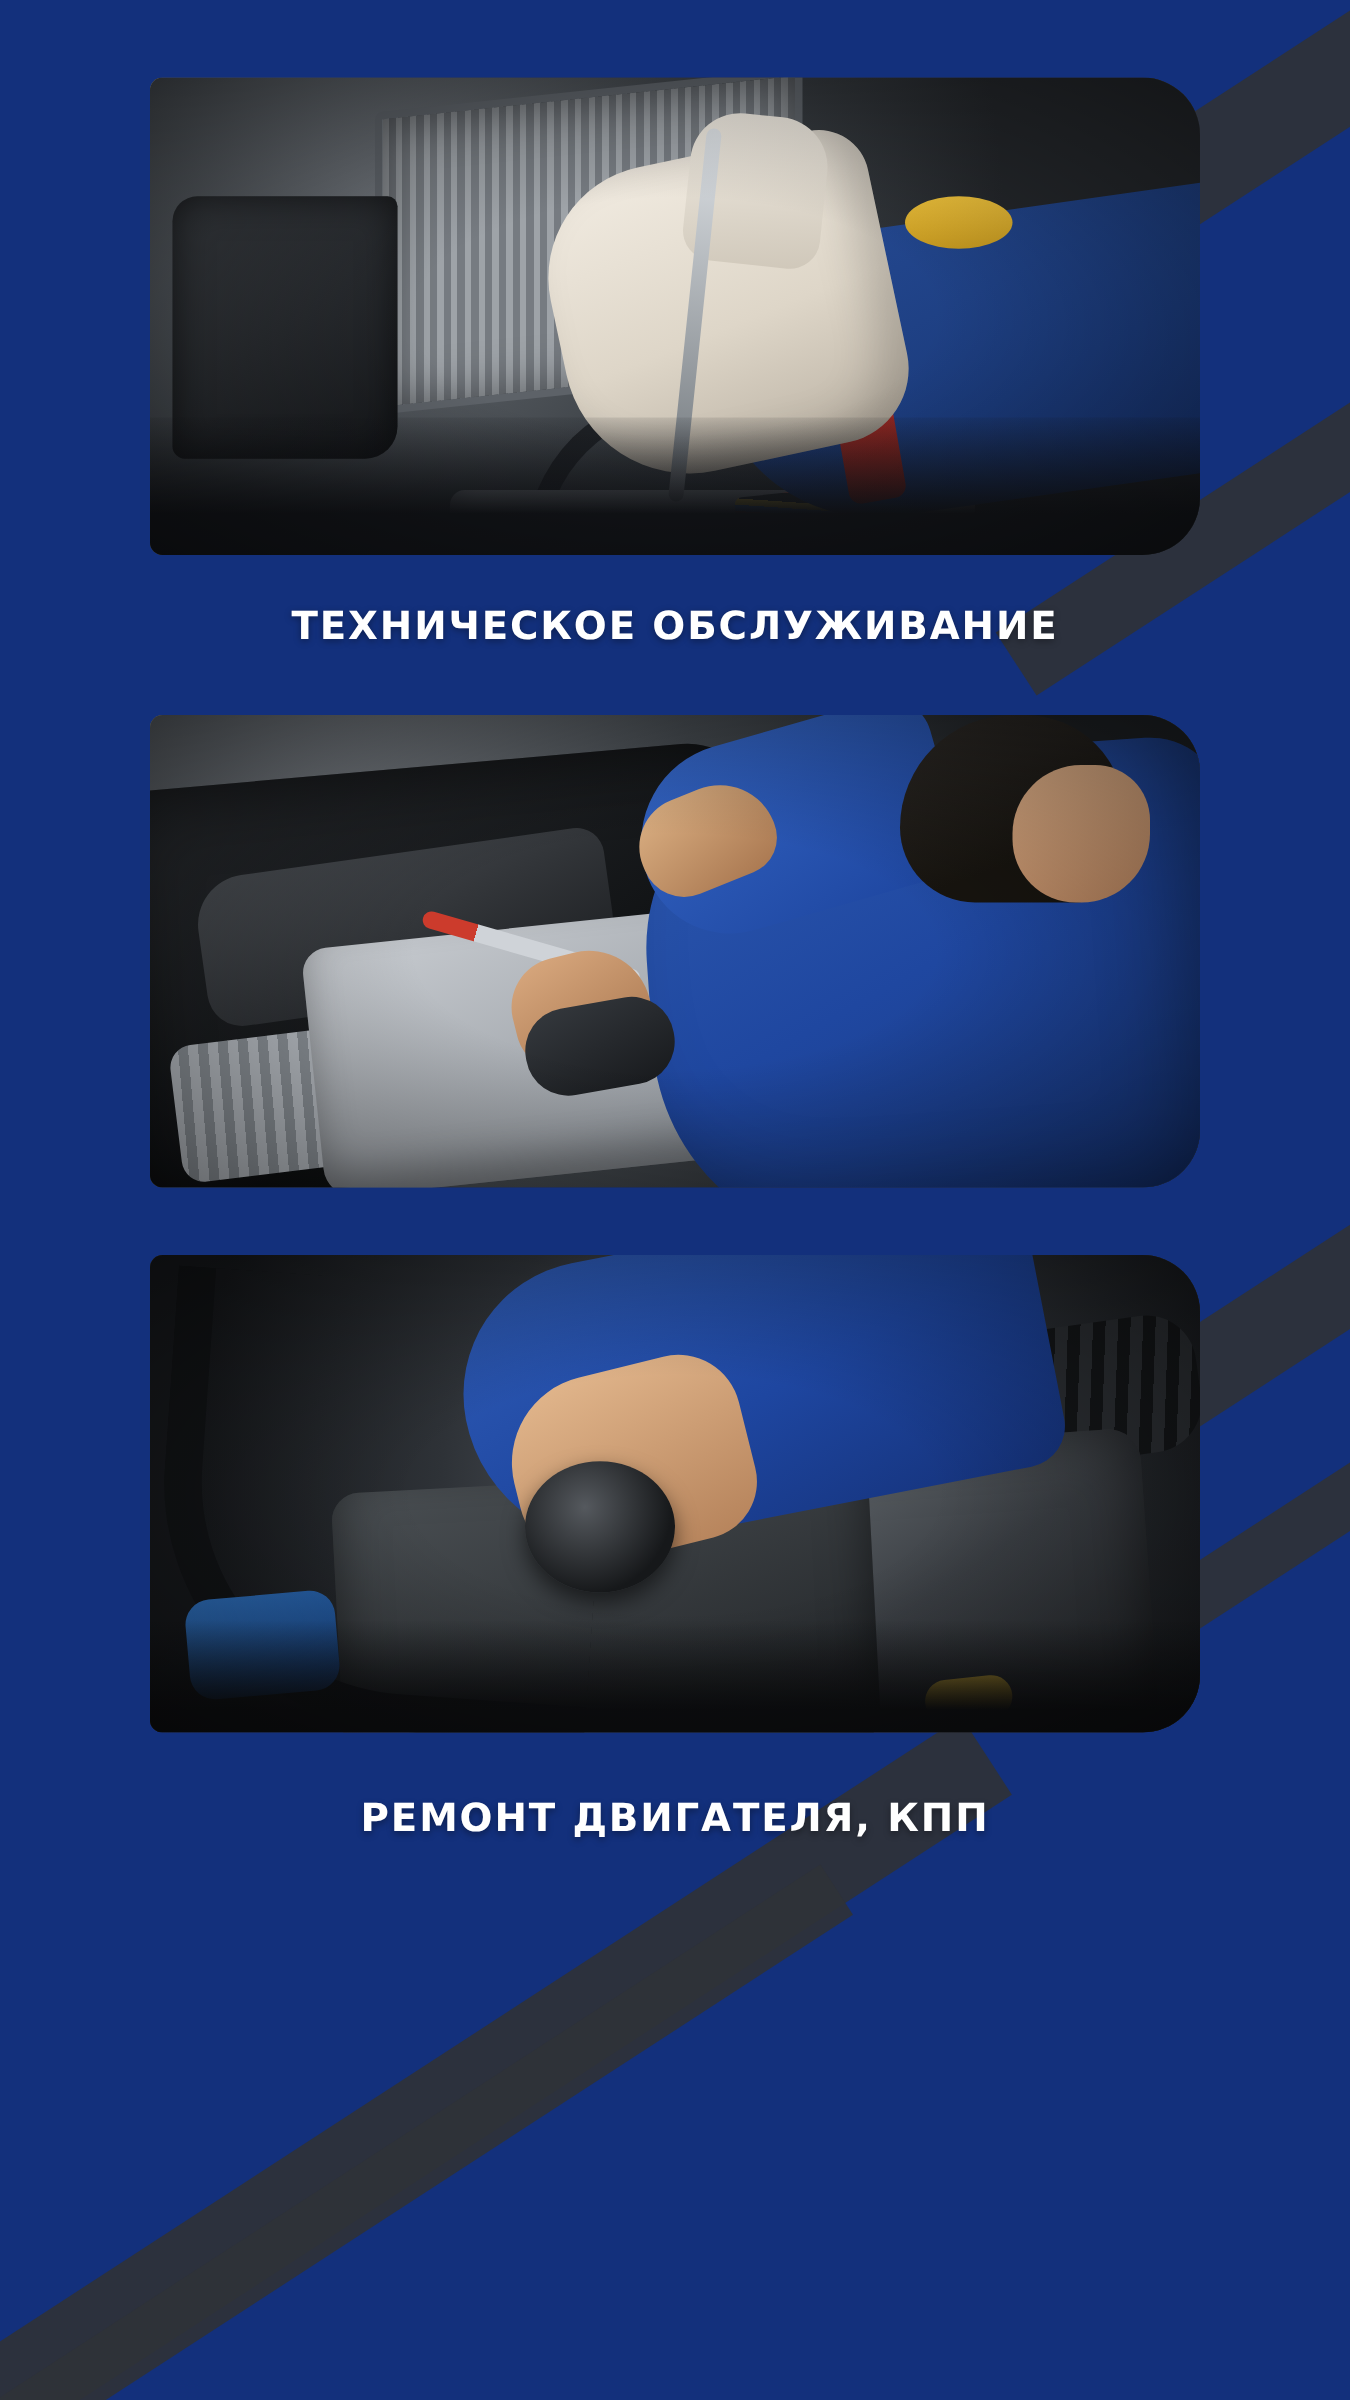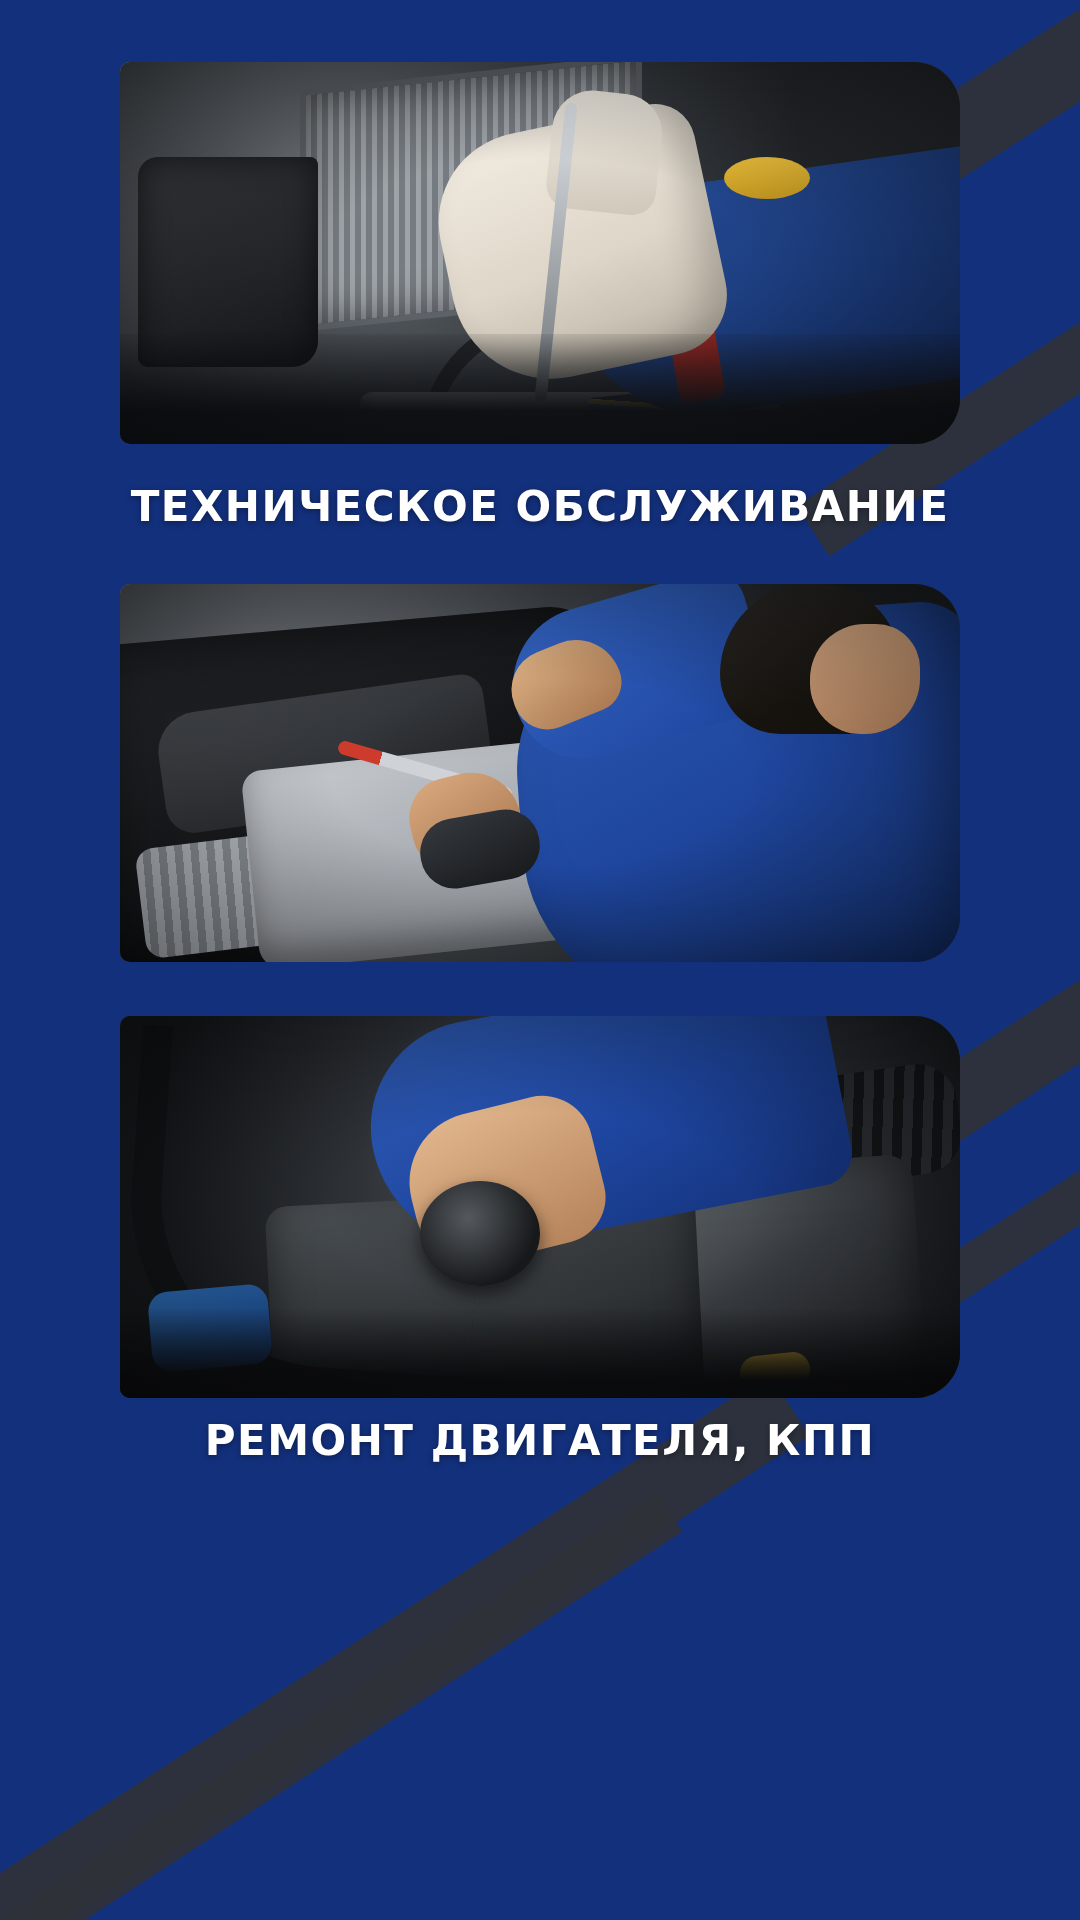--- a/index.html
+++ b/index.html
@@ -63,21 +63,21 @@
     width: 840px;
     overflow: hidden;
     background: #1c1f24;
   }
 
   .caption {
     text-align: center;
     color: #ffffff;
     font-family: "DejaVu Sans", sans-serif;
     font-weight: bold;
-    font-size: 42px;
+    font-size: 31px;
     letter-spacing: 1.5px;
     text-transform: uppercase;
     line-height: 1.1;
     text-shadow: 0 2px 6px rgba(0,0,0,0.35);
   }
 
   
   .scene { position: absolute; inset: 0; }
 
   
@@ -382,17 +382,17 @@
             <div class="s3-arm"></div>
             <div class="s3-hand"></div>
             <div class="s3-cap"></div>
             <div class="s3-blue"></div>
             <div class="s3-yellow"></div>
             <div class="s3-dark-bottom"></div>
           </div>
           <div class="vign"></div>
         </div>
       </div>
-      <div class="caption" style="padding-top:20px;">РЕМОНТ ДВИГАТЕЛЯ, КПП</div>
+      <div class="caption" style="padding-top:52px;">РЕМОНТ ДВИГАТЕЛЯ, КПП</div>
     </div>
 
   </div>
 </div>
 
 </body></html>

